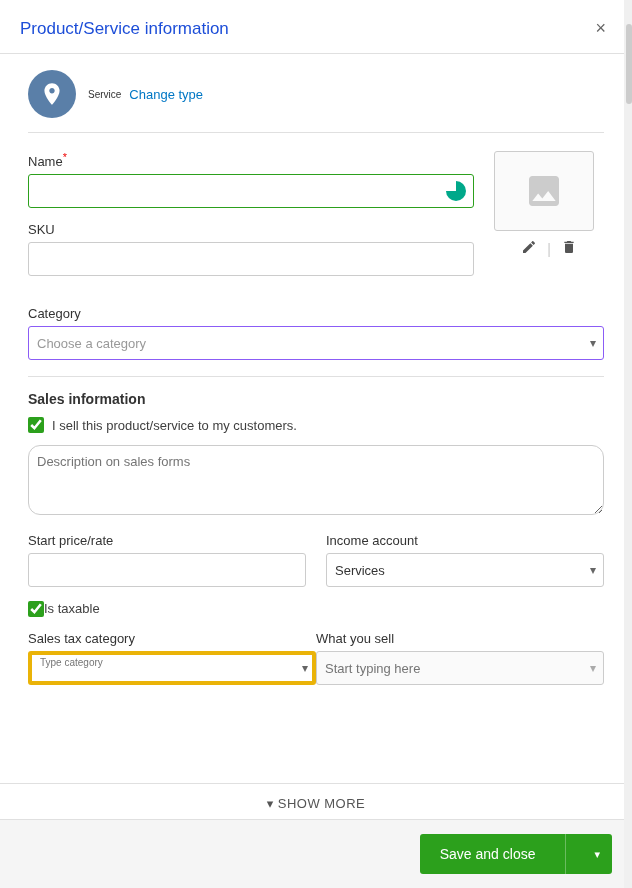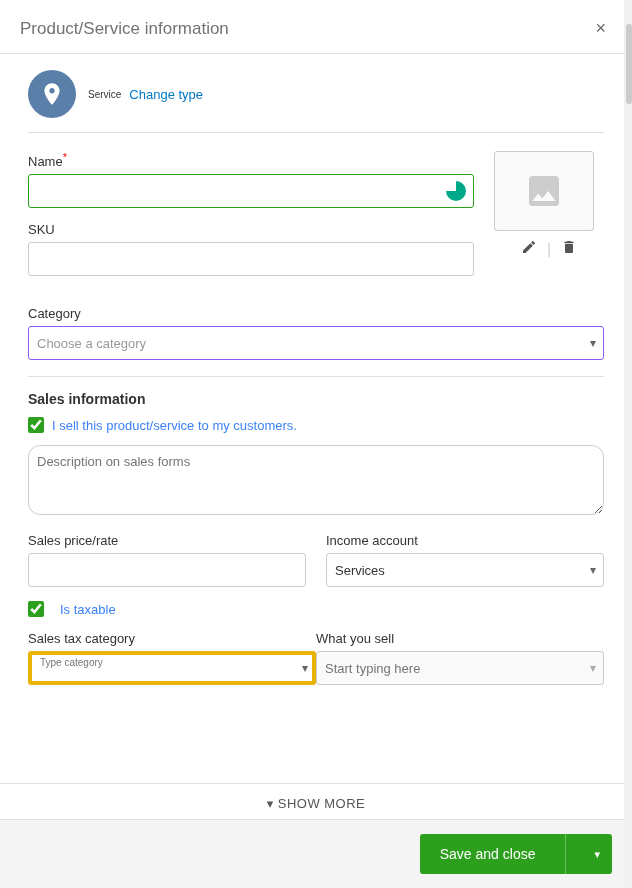--- a/index.html
+++ b/index.html
@@ -23,21 +23,21 @@
     .modal-header {
       padding: 16px 20px 12px 20px;
       border-bottom: 1px solid #e0e0e0;
       display: flex;
       align-items: center;
       justify-content: space-between;
     }
     .modal-title {
       font-size: 17px;
       font-weight: 400;
-      color: #737373;
+      color: #1d4ed8;
     }
     .close-btn {
       background: none;
       border: none;
       cursor: pointer;
       font-size: 18px;
       color: #666;
       padding: 2px 6px;
     }
     .scrollbar-track {
@@ -242,21 +242,21 @@
       margin-bottom: 12px;
     }
     .checkbox-input {
       width: 16px;
       height: 16px;
       accent-color: #2ca01c;
       cursor: pointer;
     }
     .checkbox-label {
       font-size: 13px;
-      color: #3b82f6;
+      color: #404040;
     }
     .description-textarea {
       width: 100%;
       height: 70px;
       border: 1px solid #ccc;
       border-radius: 12px;
       padding: 8px;
       font-size: 13px;
       color: #999;
       resize: vertical;
@@ -296,22 +296,22 @@
       padding: 0 30px 0 8px;
       font-size: 13px;
       color: #333;
       outline: none;
       appearance: none;
       background: white;
       cursor: pointer;
     }
     .taxable-row {
       display: flex;
-      align-items: center;
-      gap: 16px;
+      align-items: flex-start;
+      gap: 0;
       margin-bottom: 14px;
     }
     .sales-tax-row {
       display: flex;
       margin-bottom: 10px;
     }
     .type-category-wrapper {
       position: relative;
       flex: 1;
     }
@@ -482,21 +482,21 @@
       <div class="checkbox-row">
         <input type="checkbox" class="checkbox-input" checked="" style="">
         <label class="checkbox-label">I sell this product/service to my customers.</label>
       </div>
 
       <textarea class="description-textarea" placeholder="Description on sales forms" style=""></textarea>
 
       
       <div class="two-col-row">
         <div class="col-half">
-          <label class="field-label">Sales price/rate</label>
+          <label class="field-label">Start price/rate</label>
           <input type="text" class="price-input" style="">
         </div>
         <div class="col-half">
           <label class="field-label">Income account</label>
           <div class="income-select-wrapper">
             <select class="income-select">
               <option value="services" selected="">Services</option>
             </select>
             <span class="select-arrow">▾</span>
           </div>

